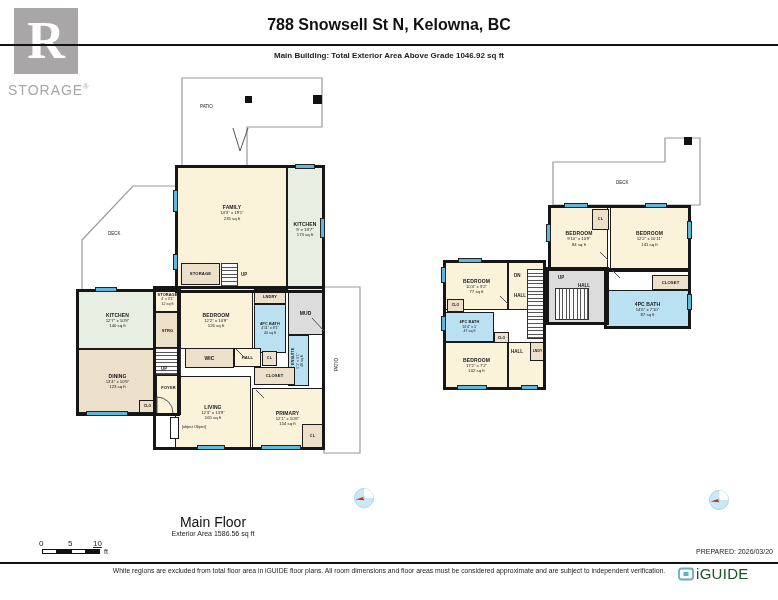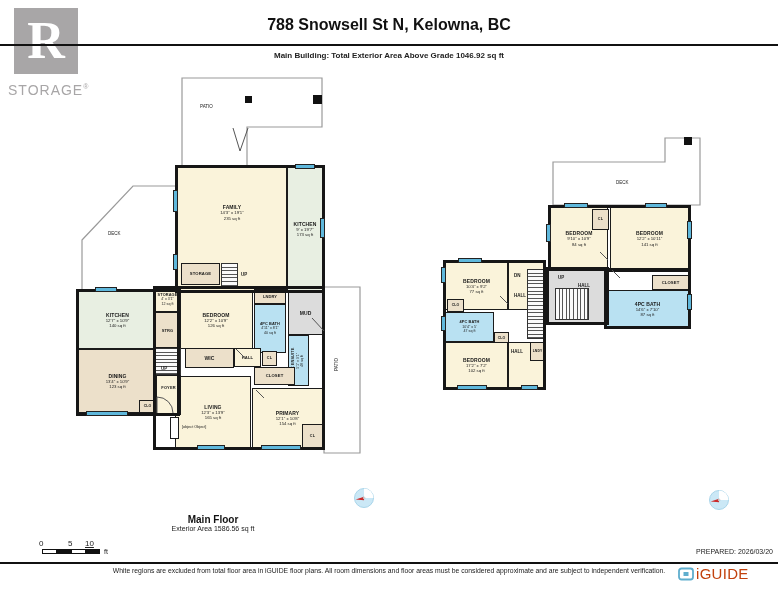--- a/index.html
+++ b/index.html
@@ -32,32 +32,32 @@
   .subtitle{position:absolute;left:0;top:51px;width:778px;text-align:center;font-size:8px;
     color:#222;z-index:3;font-weight:bold;}
   .logo-box{position:absolute;left:14px;top:8px;width:64px;height:66px;background:#A8A6A7;
     z-index:2;display:flex;align-items:center;justify-content:center;}
   .logo-r{font-family:"Liberation Serif",serif;font-weight:bold;font-size:52px;color:#fff;line-height:1;}
   .logo-text{position:absolute;left:8px;top:82px;width:100px;font-size:14px;color:#A8A6A7;
     letter-spacing:1px;z-index:2;}
   .logo-text sup{font-size:7px;}
   
   .plan-caption{position:absolute;width:180px;text-align:center;z-index:3;}
-  .plan-caption .c1{font-size:10px;font-weight:bold;color:#111;}
+  .plan-caption .c1{font-size:14px;font-weight:normal;color:#111;}
   .plan-caption .c2{font-size:7px;color:#222;}
   .prepared{position:absolute;left:560px;top:548px;width:213px;text-align:right;font-size:7px;color:#222;}
   .scale-num{position:absolute;top:539px;font-size:8px;color:#222;}
   .scale-bar{position:absolute;left:42px;top:549px;width:58px;height:5px;display:flex;z-index:3;}
   .scale-bar span{flex:1;border:1px solid #111;box-sizing:border-box;}
   .sb-b{background:#111;} .sb-w{background:#fff;}
   .scale-ft{position:absolute;left:104px;top:548px;font-size:7px;color:#222;}
   .foot-line{position:absolute;left:0;top:562px;width:778px;height:2px;background:#111;}
   .disclaimer{position:absolute;left:0;top:567px;width:778px;text-align:center;font-size:6.8px;color:#222;}
   .iguide{position:absolute;left:678px;top:565px;display:flex;align-items:center;gap:2px;z-index:3;}
-  .iguide .brand{font-size:15px;color:#c2410c;letter-spacing:.3px;}
+  .iguide .brand{font-size:15px;color:#14532d;letter-spacing:.3px;}
   svg.layer{position:absolute;left:0;top:0;z-index:1;pointer-events:none;}
   svg.over{z-index:6;}
 </style>
 </head>
 <body>
 
 <div id="canvas">
 
   <div class="logo-box">
     <span class="logo-r">R</span>
@@ -349,21 +349,21 @@
   </svg>
   <svg class="abs" style="left:708px;top:489px;z-index:3;" width="22" height="22" viewBox="0 0 22 22">
     <circle cx="11" cy="11" r="9.5" fill="#CBE8F6" stroke="#A9D5EA"></circle>
     <path d="M11 1.5 A9.5 9.5 0 0 1 20.5 11 L11 11 Z" fill="#ffffff"></path>
     <polygon points="2.6,12.6 11,9.7 11,13.2" fill="#CC2A2A"></polygon>
     <circle cx="11" cy="11" r="1" fill="#ffffff" stroke="#888" stroke-width="0.4"></circle>
   </svg>
 
   <div class="scale-num" style="left:39px;">0</div>
   <div class="scale-num" style="left:68px;">5</div>
-  <div class="scale-num" style="left:85px;text-decoration:underline;">10</div>
+  <div class="scale-num" style="left:93px;text-decoration:underline;">10</div>
   <div class="scale-bar">
     <span class="sb-w"></span>
       <span class="sb-b"></span>
       <span class="sb-w"></span>
       <span class="sb-b"></span>
   </div>
   <div class="scale-ft">ft</div>
 
   <div class="prepared">PREPARED: 2026/03/20</div>
   <div class="foot-line"></div>

